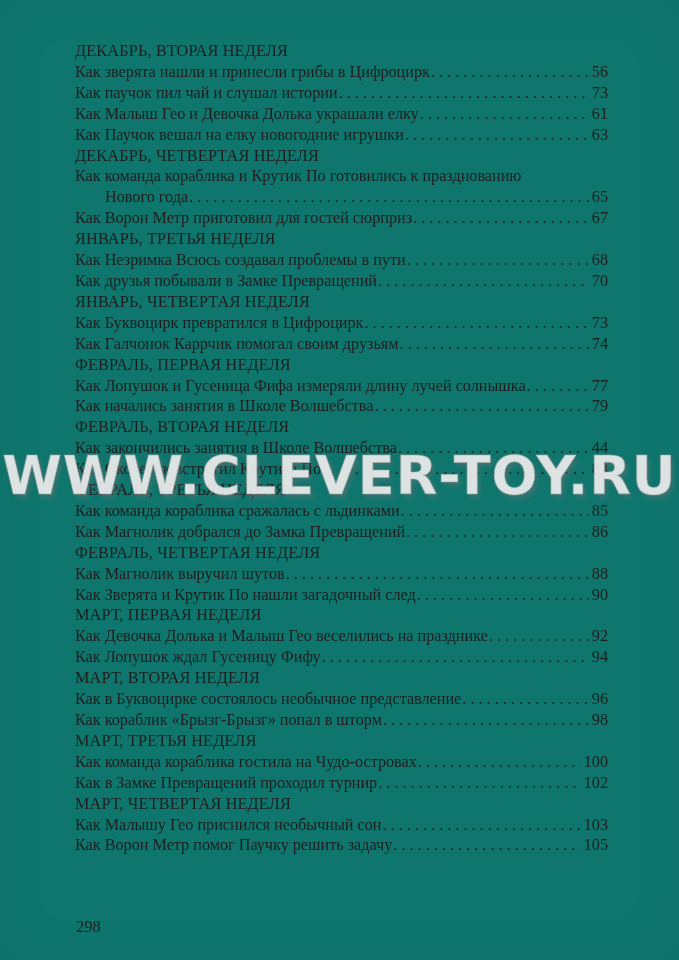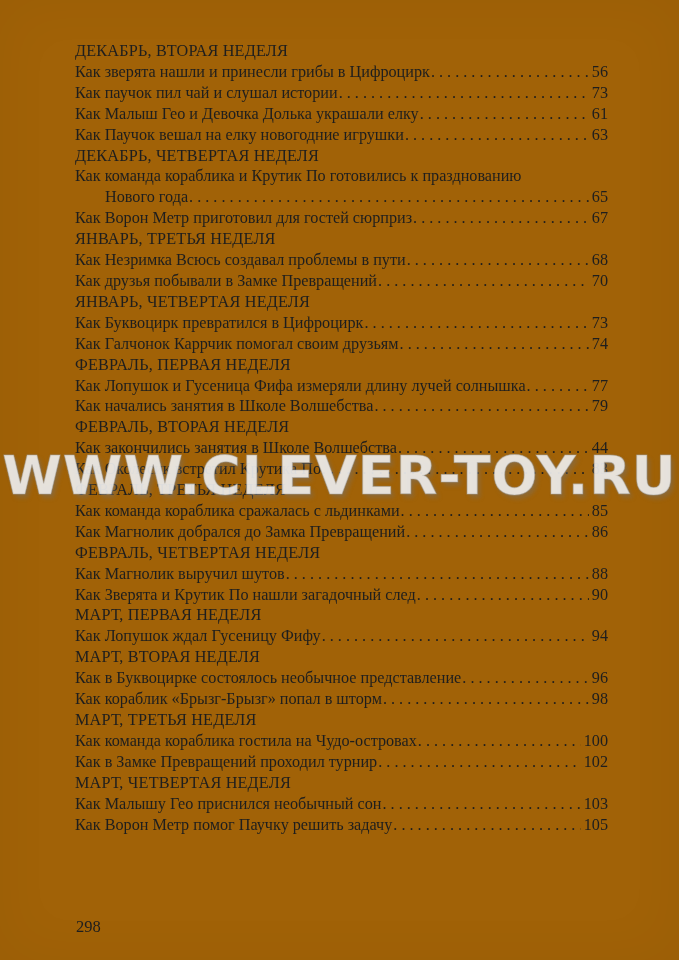--- a/index.html
+++ b/index.html
@@ -7,21 +7,21 @@
   body {
     position: relative;
     overflow: hidden;
     background: #ffffff;
     font-family: "Liberation Serif", serif;
     color: #1e1e1e;
   }
   .page {
     position: absolute;
     inset: 0;
-    background: #a16207;
+    background: #0f766e;
     box-shadow: inset 0 0 60px rgba(0,0,0,0.045);
   }
   .toc {
     position: absolute;
     left: 75px;
     top: 41px;
     width: 533px;
     font-size: 16.2px;
     line-height: 20.9px;
   }
@@ -170,20 +170,25 @@
         <span class="toc-dots"></span>
         <span class="toc-page">88</span>
       </div>
       <div class="toc-entry">
         <span class="toc-title">Как Зверята и Крутик По нашли загадочный след</span>
         <span class="toc-dots"></span>
         <span class="toc-page">90</span>
       </div>
       <div class="toc-heading">МАРТ, ПЕРВАЯ НЕДЕЛЯ</div>
       <div class="toc-entry">
+        <span class="toc-title">Как Девочка Долька и Малыш Гео веселились на празднике</span>
+        <span class="toc-dots"></span>
+        <span class="toc-page">92</span>
+      </div>
+      <div class="toc-entry">
         <span class="toc-title">Как Лопушок ждал Гусеницу Фифу</span>
         <span class="toc-dots"></span>
         <span class="toc-page">94</span>
       </div>
       <div class="toc-heading">МАРТ, ВТОРАЯ НЕДЕЛЯ</div>
       <div class="toc-entry">
         <span class="toc-title">Как в Буквоцирке состоялось необычное представление</span>
         <span class="toc-dots"></span>
         <span class="toc-page">96</span>
       </div>

